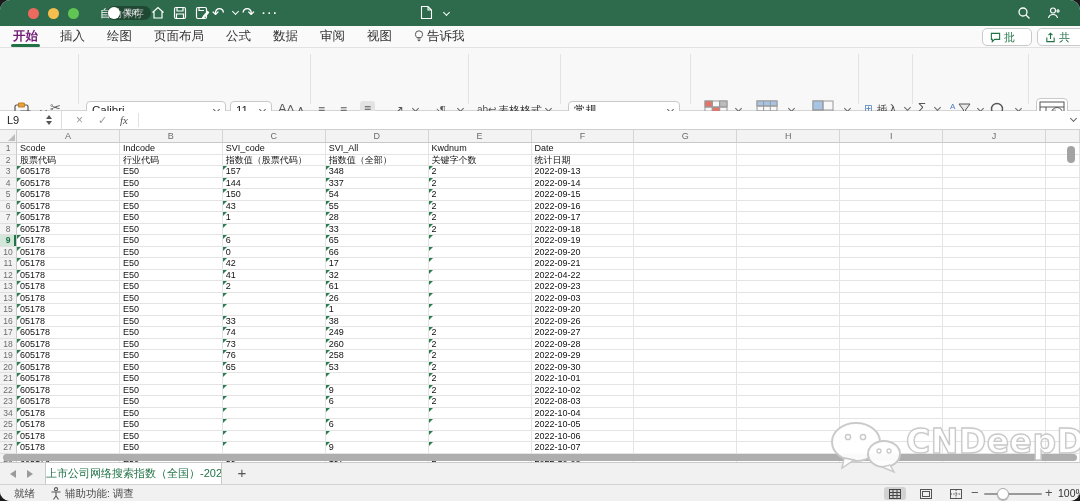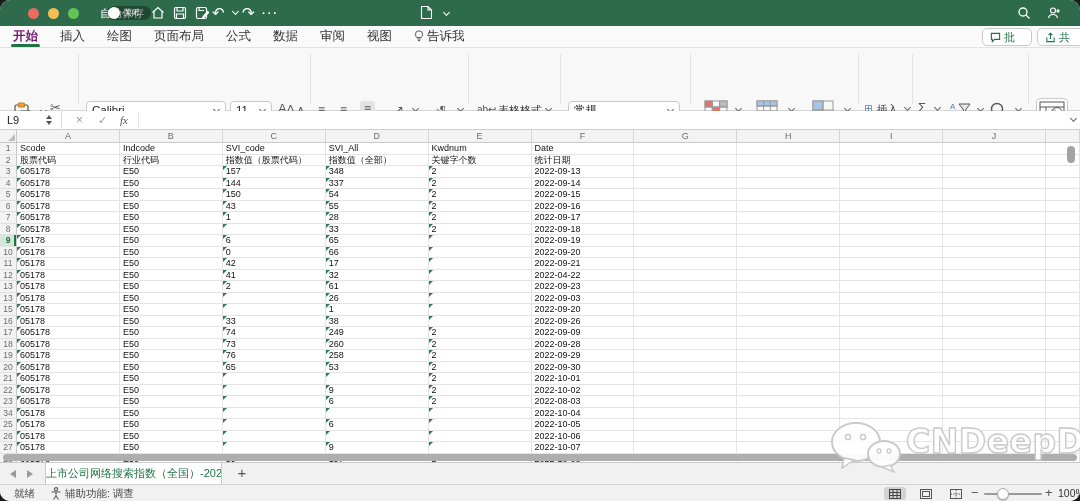--- a/index.html
+++ b/index.html
@@ -571,21 +571,21 @@
         <div class="cell" style="width: 103px;"></div>
         <div class="cell" style="width: 34px;"></div>
       </div>
       <div class="row">
         <div class="rowhdr">17</div>
         <div class="cell" style="width: 103px;">605178<span class="err"></span></div>
         <div class="cell" style="width: 103px;">E50</div>
         <div class="cell" style="width: 103px;">74<span class="err"></span></div>
         <div class="cell" style="width: 103px;">249<span class="err"></span></div>
         <div class="cell" style="width: 103px;">2<span class="err"></span></div>
-        <div class="cell" style="width: 103px;">2022-09-09</div>
+        <div class="cell" style="width: 103px;">2022-09-27</div>
         <div class="cell" style="width: 103px;"></div>
         <div class="cell" style="width: 103px;"></div>
         <div class="cell" style="width: 103px;"></div>
         <div class="cell" style="width: 103px;"></div>
         <div class="cell" style="width: 34px;"></div>
       </div>
       <div class="row">
         <div class="rowhdr">18</div>
         <div class="cell" style="width: 103px;">605178<span class="err"></span></div>
         <div class="cell" style="width: 103px;">E50</div>

